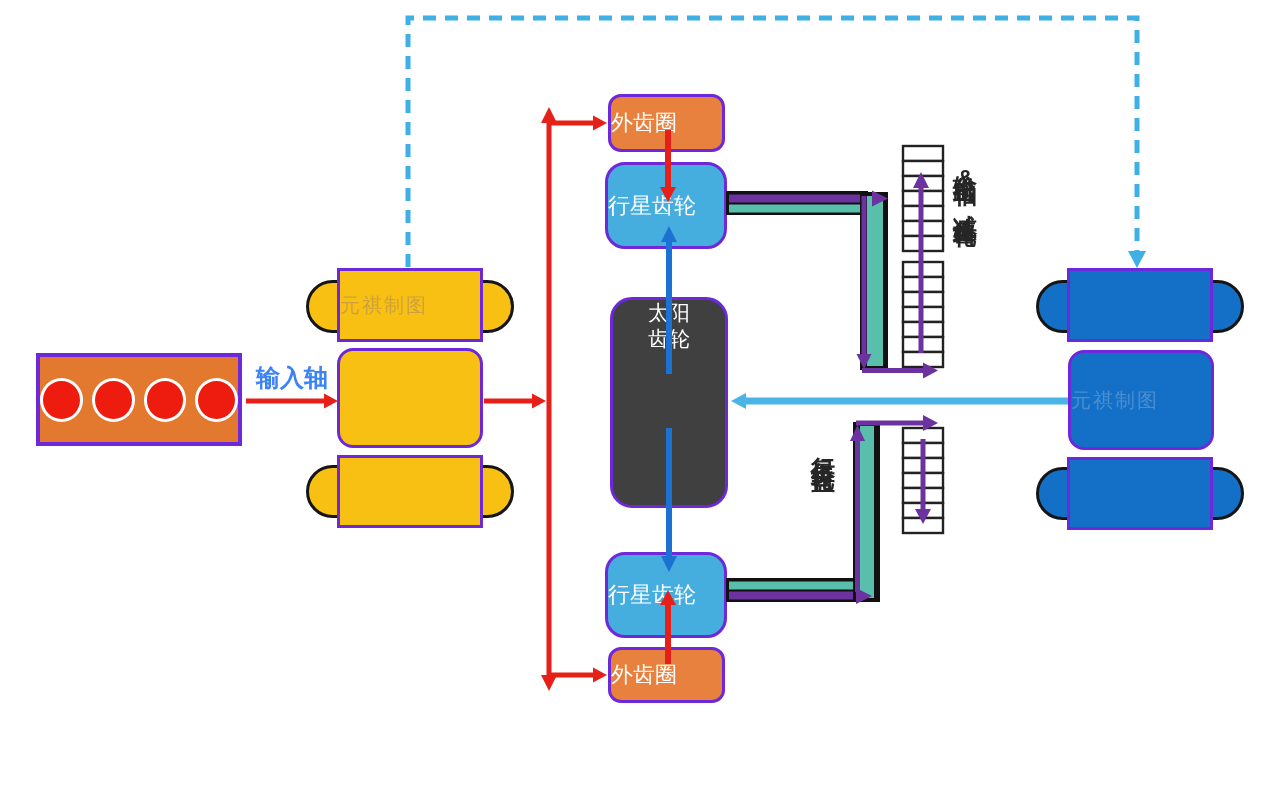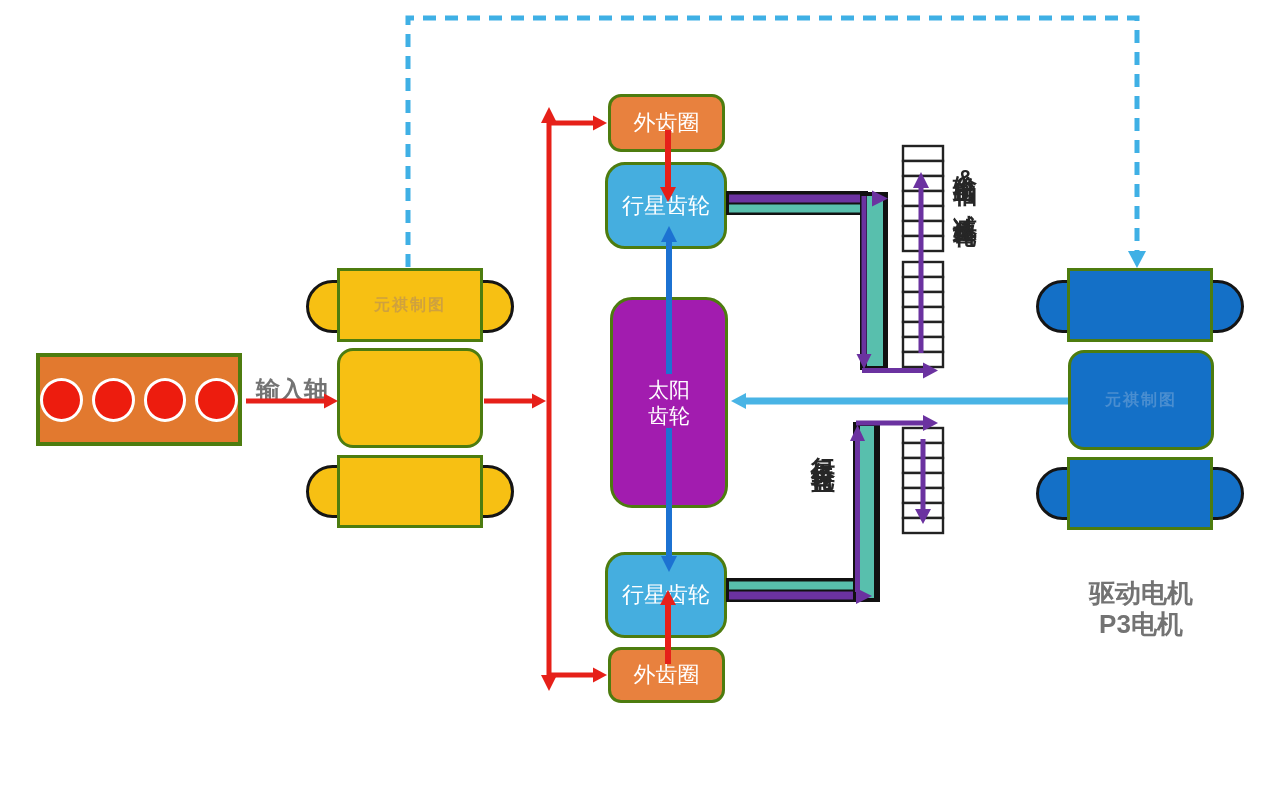--- a/index.html
+++ b/index.html
@@ -1,39 +1,39 @@
 <!DOCTYPE html>
 <html><head>
 <meta charset="utf-8">
 <style>
   html,body{margin:0;padding:0;background:#fff;}
   #stage{
     position:relative;width:1268px;height:791px;background:#fff;overflow:hidden;
     font-family:"Liberation Sans","DejaVu Sans",sans-serif;
   }
   .box{
-    position:absolute;box-sizing:border-box;border:3px solid #4d7c0f;
-    display:flex;align-items:center;justify-content:center;
+    position:absolute;box-sizing:border-box;border:3px solid #6d28d9;
+    display:flex;align-items:center;
     color:#fff;font-weight:500;text-align:center;
   }
   .bump{position:absolute;box-sizing:border-box;border:3px solid #151515;z-index:1;}
   .bump.left{border-radius:28px 0 0 28px;}
   .bump.right{border-radius:0 28px 28px 0;}
   .block{z-index:2;}
   .yellow{background:#F7C013;}
   .mblue{background:#1470C7;}
   .label{
-    position:absolute;color:#737373;font-size:26px;font-weight:600;
-    text-align:center;line-height:31px;white-space:nowrap;margin-top:12px;
+    position:absolute;color:#3b82f6;font-size:26px;font-weight:600;
+    text-align:center;line-height:31px;white-space:nowrap;
   }
   .vlabel{
     position:absolute;color:#262626;font-size:24px;font-weight:600;
     writing-mode:vertical-rl;text-orientation:upright;letter-spacing:3px;line-height:30px;
   }
-  .watermark{font-size:16px;font-weight:700;letter-spacing:2px;}
+  .watermark{font-size:20px;font-weight:400;letter-spacing:2px;}
   .wm-gold{color:#cfa13e;}
   .wm-blue{color:#4a8ed0;}
   .cyl{width:38px;height:38px;border-radius:50%;background:#ED1C0E;border:3px solid #ffffff;}
   #overlay{position:absolute;left:0;top:0;z-index:6;pointer-events:none;}
   .twoLine{line-height:26px;font-size:21px;}
 </style>
 </head>
 <body>
 
 <div id="stage">
@@ -58,21 +58,21 @@
   <div class="bump left yellow" style="left:306px;top:465px;width:34px;height:53px;"></div>
   <div class="bump right yellow" style="left:480px;top:465px;width:34px;height:53px;"></div>
   <div class="box block yellow" style="left:337px;top:455px;width:146px;height:73px;"></div>
 
   <div class="box" style="left:608px;top:94px;width:117px;height:58px;border-radius:13px;background:#E8813E;font-size:22px;">
     <span>外齿圈</span>
   </div>
   <div class="box" style="left:605px;top:162px;width:122px;height:87px;border-radius:20px;background:#45AEDF;font-size:22px;">
     <span>行星齿轮</span>
   </div>
-  <div class="box twoLine" style="left:610px;top:297px;width:118px;height:211px;border-radius:22px;background:#a21caf;flex-direction:column;">
+  <div class="box twoLine" style="left:610px;top:297px;width:118px;height:211px;border-radius:22px;background:#404040;flex-direction:column;">
     <span>太阳</span>
     <span>齿轮</span>
   </div>
   <div class="box" style="left:605px;top:552px;width:122px;height:86px;border-radius:20px;background:#45AEDF;font-size:22px;">
     <span>行星齿轮</span>
   </div>
   <div class="box" style="left:608px;top:647px;width:117px;height:56px;border-radius:13px;background:#E8813E;font-size:22px;">
     <span>外齿圈</span>
   </div>
 
@@ -81,24 +81,20 @@
 
   <div class="bump left mblue" style="left:1036px;top:280px;width:34px;height:53px;"></div>
   <div class="bump right mblue" style="left:1210px;top:280px;width:34px;height:53px;"></div>
   <div class="box block mblue" style="left:1067px;top:268px;width:146px;height:74px;"></div>
   <div class="box block mblue" style="left:1068px;top:350px;width:146px;height:100px;border-radius:16px;">
     <span class="watermark wm-blue">元祺制图</span>
   </div>
   <div class="bump left mblue" style="left:1036px;top:467px;width:34px;height:53px;"></div>
   <div class="bump right mblue" style="left:1210px;top:467px;width:34px;height:53px;"></div>
   <div class="box block mblue" style="left:1067px;top:457px;width:146px;height:73px;"></div>
-  <div class="label" style="left:1056px;top:566px;width:170px;">
-    <span>驱动电机</span><br>
-    <span>P3电机</span>
-  </div>
 
   <svg id="overlay" width="1268" height="791" viewBox="0 0 1268 791">
 
     <g>
       <rect x="726" y="191" width="142" height="24" fill="#111"></rect>
       <rect x="729" y="194.5" width="143" height="8" fill="#6B32A0"></rect>
       <rect x="729" y="204.5" width="136" height="8" fill="#58BFAD"></rect>
     </g>
 
     <g>

